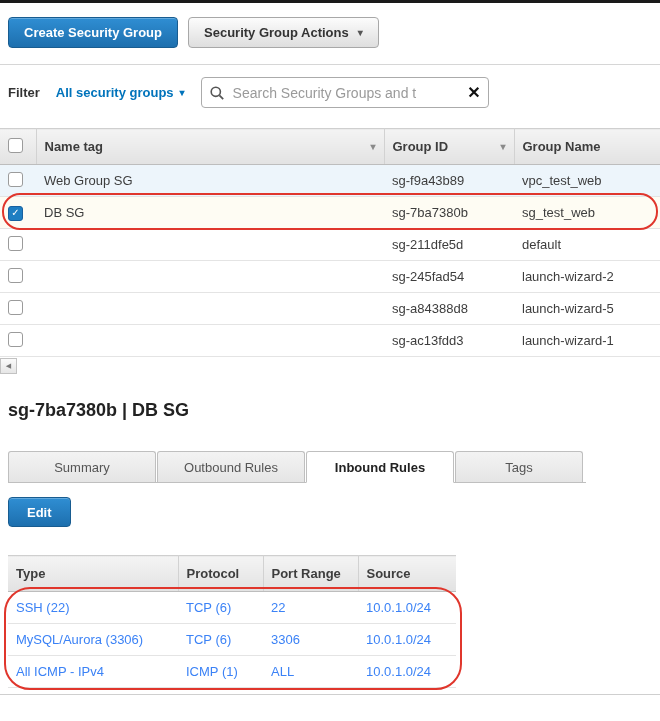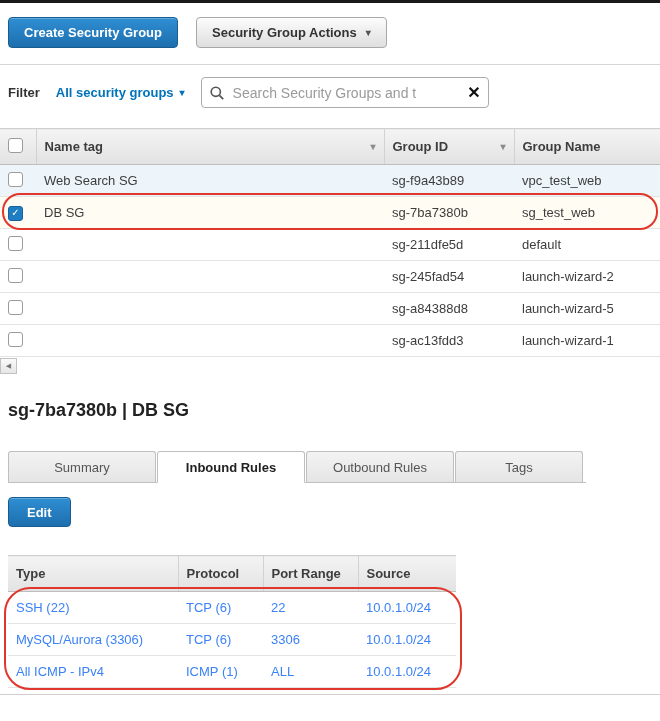--- a/index.html
+++ b/index.html
@@ -4,21 +4,21 @@
 <style>
   :root{
     --blue:#1f7ec2; --link:#0073bb; --red:#e0362c;
   }
   *{box-sizing:border-box;}
   html,body{margin:0;padding:0;background:#fff;}
   body{font-family:"Liberation Sans",sans-serif;font-size:13px;color:#333;}
   .page{width:660px;height:721px;position:relative;border-top:3px solid #1a1a1a;overflow:hidden;background:#fff;}
 
   
-  .topbar{padding:14px 8px 16px;display:flex;gap:18px;border-bottom:1px solid #d6d6d6;}
+  .topbar{padding:14px 8px 16px;display:flex;gap:10px;border-bottom:1px solid #d6d6d6;}
   .btn{height:31px;border-radius:4px;font-weight:bold;font-size:13px;display:inline-flex;align-items:center;padding:0 15px;cursor:pointer;white-space:nowrap;}
   .btn-primary{background:linear-gradient(#2f8ed3,#1d6fae);border:1px solid #185c90;color:#fff;box-shadow:inset 0 1px 0 rgba(255,255,255,.25);}
   .btn-secondary{background:linear-gradient(#fcfcfc,#dedede);border:1px solid #a8a8a8;color:#333;gap:9px;}
   .caret{font-size:10px;line-height:1;color:#555;}
 
   
   .filterbar{display:flex;align-items:center;gap:16px;padding:12px 8px;}
   .filter-label{font-weight:bold;color:#333;}
   .filter-dd{color:var(--link);font-weight:bold;cursor:pointer;display:inline-flex;gap:6px;align-items:center;}
   .filter-dd .caret{color:var(--link);}
@@ -125,21 +125,21 @@
             </span>
           </th>
           <th>
             <span>Group Name</span>
           </th>
         </tr>
       </thead>
       <tbody>
           <tr class=" striped">
             <td><span class="cb"></span></td>
-            <td>Web Search SG</td>
+            <td>Web Group SG</td>
             <td>sg-f9a43b89</td>
             <td>vpc_test_web</td>
           </tr>
           <tr class="selected">
             <td><span class="cb on">✓</span></td>
             <td>DB SG</td>
             <td>sg-7ba7380b</td>
             <td>sg_test_web</td>
           </tr>
           <tr class="">
@@ -172,22 +172,22 @@
   </div>
 
   <div class="hscroll">
     <span class="scroll-btn">◀</span>
   </div>
 
   <div class="detail-title">sg-7ba7380b | DB SG</div>
 
   <div class="tabstrip">
       <div class="tab">Summary</div>
+      <div class="tab">Outbound Rules</div>
       <div class="tab active">Inbound Rules</div>
-      <div class="tab">Outbound Rules</div>
       <div class="tab">Tags</div>
     </div>
 
   <div class="editbar">
     <div class="btn btn-primary" style="height:30px;padding:0 18px;">
       <span>Edit</span>
     </div>
   </div>
 
   <div class="ruleswrap">

